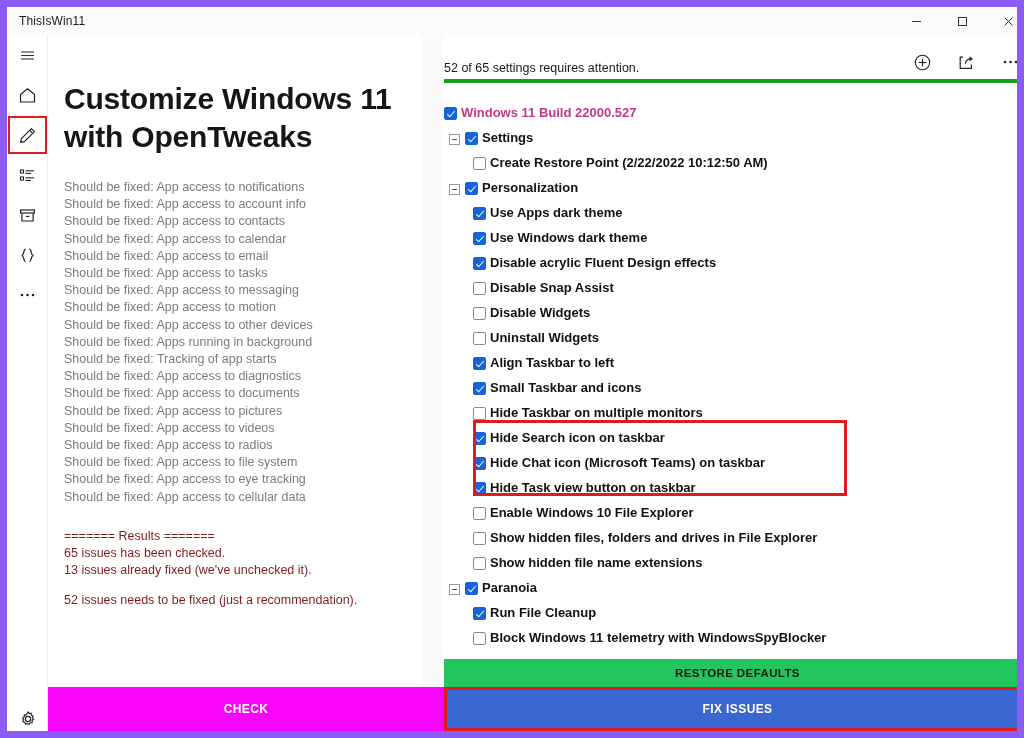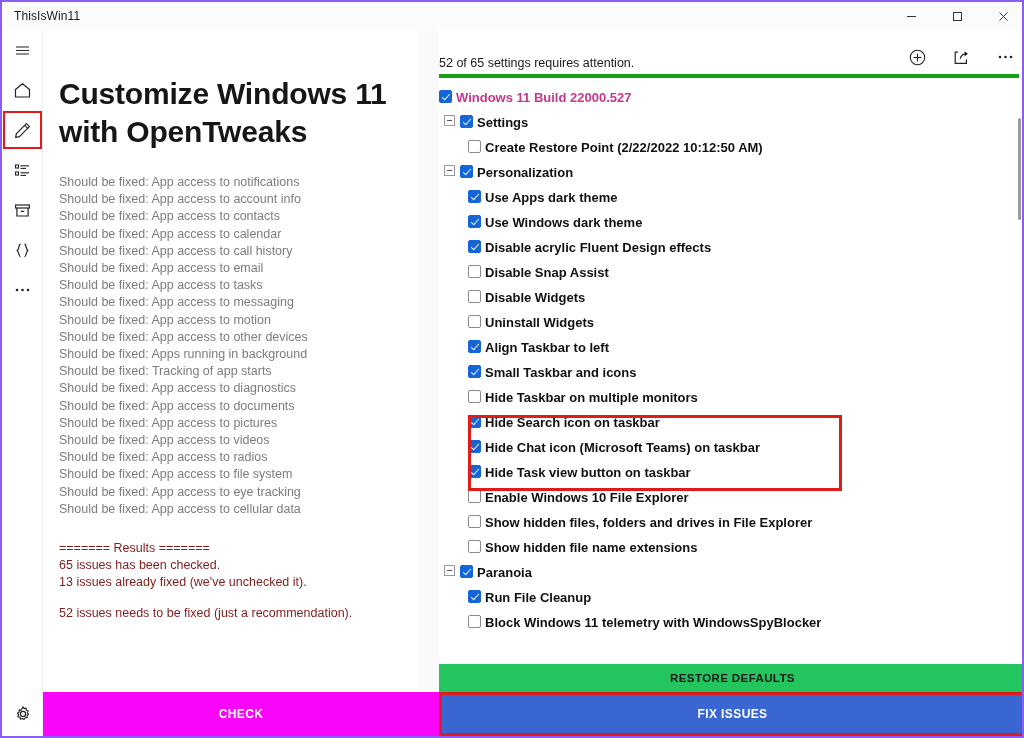--- a/index.html
+++ b/index.html
@@ -6,21 +6,21 @@
   html, body {
     width: 1024px; height: 738px;
     font-family: "Liberation Sans", sans-serif;
     background: #ffffff;
     overflow: hidden;
   }
   #app {
     position: relative;
     width: 1024px; height: 738px;
     background: #ffffff;
-    border: 2px solid #8b5cf6;
+    border: 7px solid #8b5cf6;
     overflow: hidden;
   }
 
   
   .titlebar {
     position: absolute; left: 0; top: 0; width: 1024px; height: 28px;
     background: #fbfbfb;
     display: flex; align-items: center;
   }
   .titlebar .title {
@@ -96,21 +96,21 @@
     background: #ffffff;
   }
   .progress-fill {
     height: 4px; background: #16a016; width: 100%;
   }
 
   .tree {
     position: absolute; left: 22px; top: 60px; width: 578px; height: 590px;
     overflow: hidden;
   }
-  .node { display: flex; align-items: flex-start; height: 25px; white-space: nowrap; }
+  .node { display: flex; align-items: flex-end; height: 25px; white-space: nowrap; }
   .exp {
     width: 11px; height: 11px; margin-right: 5px;
     border: 1px solid #9a9a9a; background: #fff;
     position: relative; flex: 0 0 auto;
   }
   .exp::after {
     content: ""; position: absolute; left: 2px; top: 4px; width: 5px; height: 1px; background: #555;
   }
   .cb {
     width: 13px; height: 13px; flex: 0 0 auto;
@@ -261,21 +261,20 @@
     </div>
   </div>
 
   <div class="leftpane">
     <div class="headline">Customize Windows 11 with OpenTweaks</div>
     <div class="issues">
         <div>Should be fixed: App access to notifications</div>
         <div>Should be fixed: App access to account info</div>
         <div>Should be fixed: App access to contacts</div>
         <div>Should be fixed: App access to calendar</div>
-        <div>Should be fixed: App access to call history</div>
         <div>Should be fixed: App access to email</div>
         <div>Should be fixed: App access to tasks</div>
         <div>Should be fixed: App access to messaging</div>
         <div>Should be fixed: App access to motion</div>
         <div>Should be fixed: App access to other devices</div>
         <div>Should be fixed: Apps running in background</div>
         <div>Should be fixed: Tracking of app starts</div>
         <div>Should be fixed: App access to diagnostics</div>
         <div>Should be fixed: App access to documents</div>
         <div>Should be fixed: App access to pictures</div>

